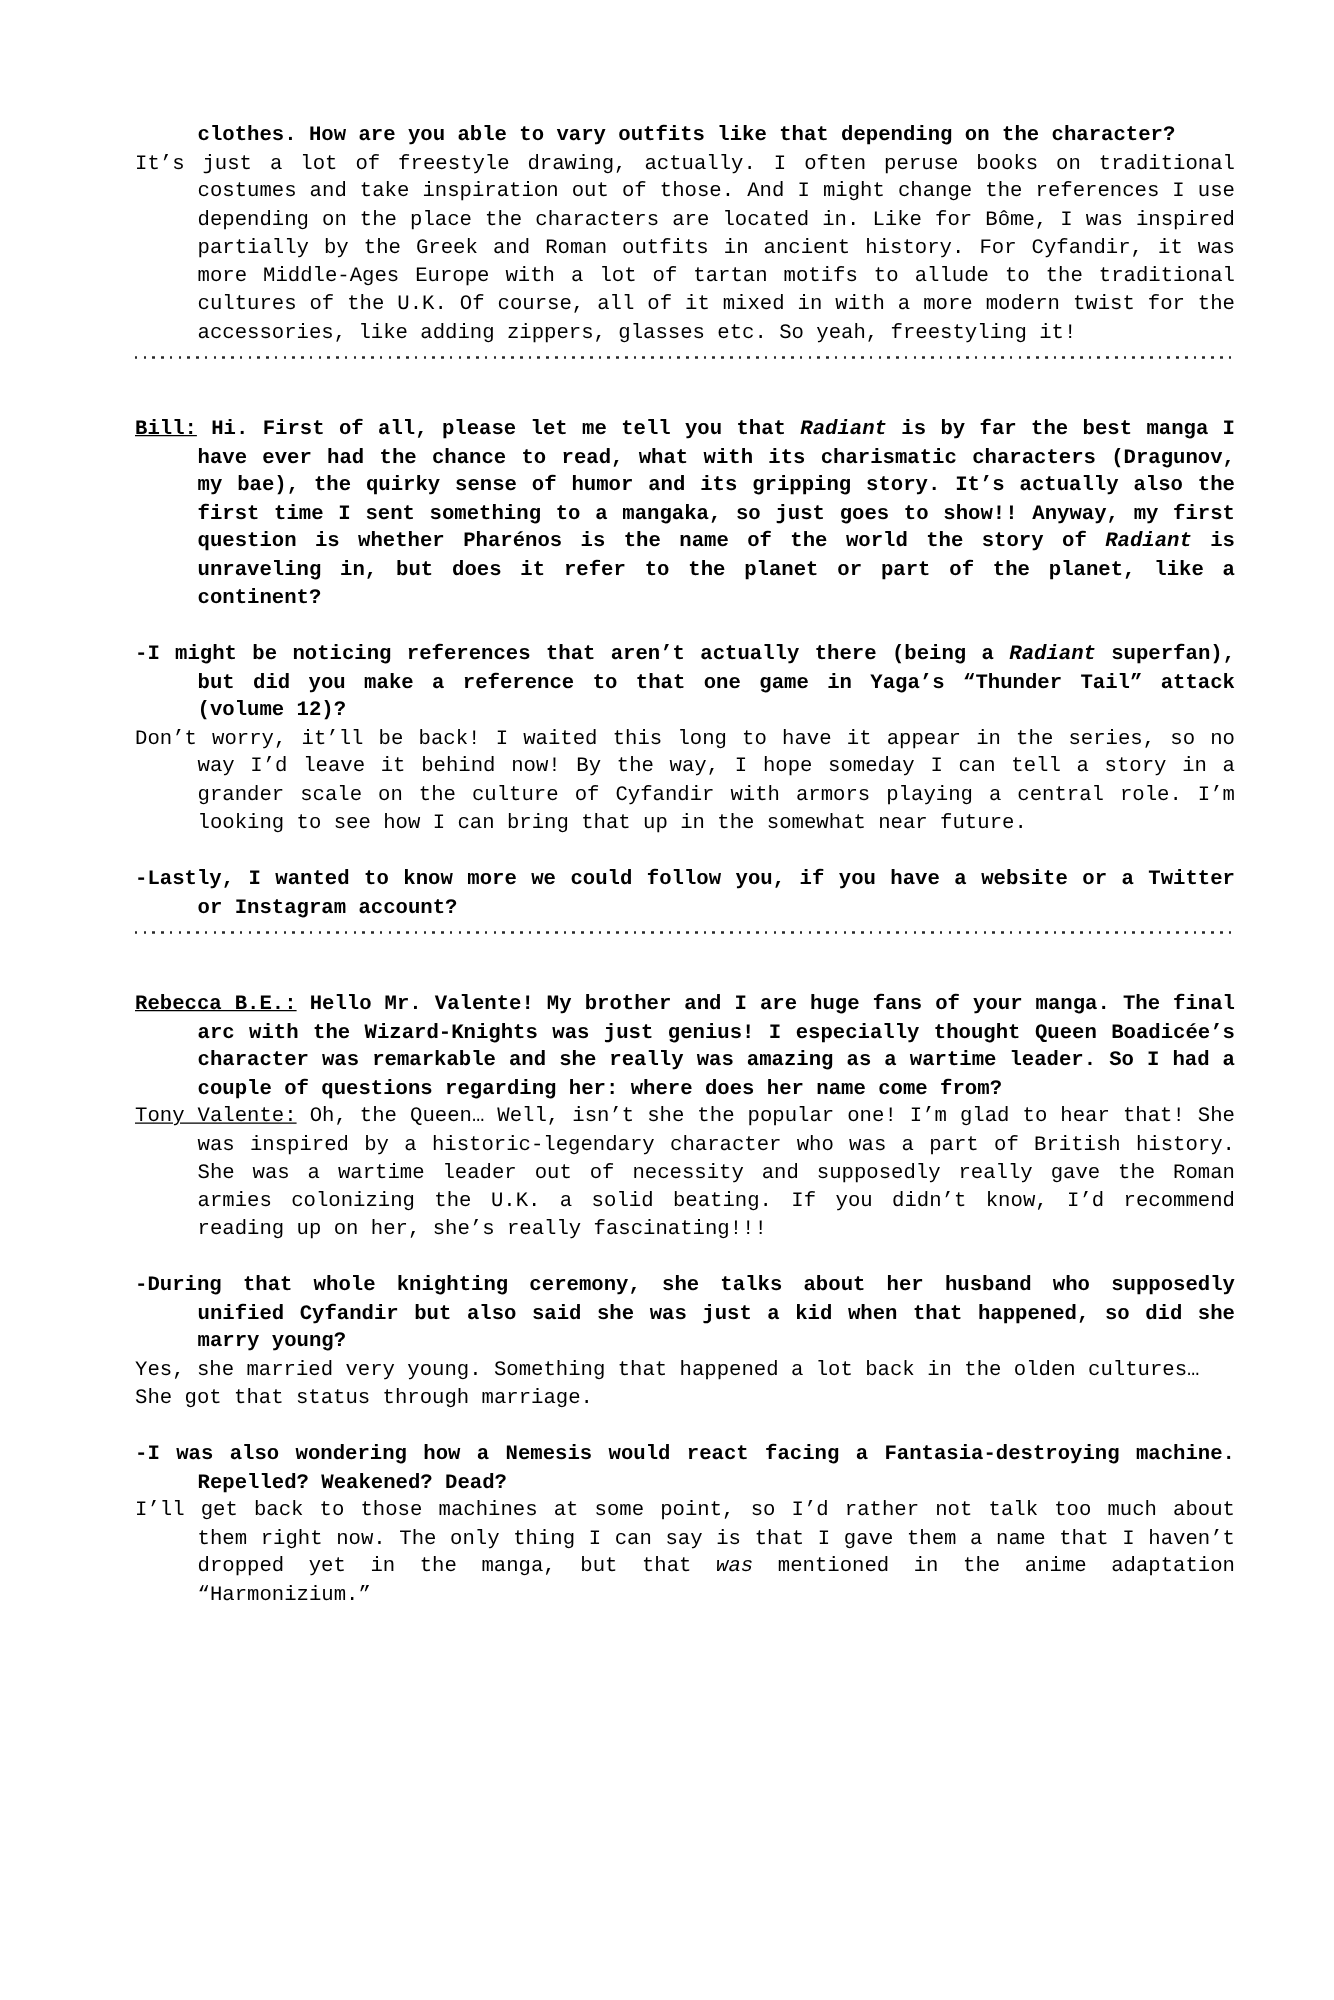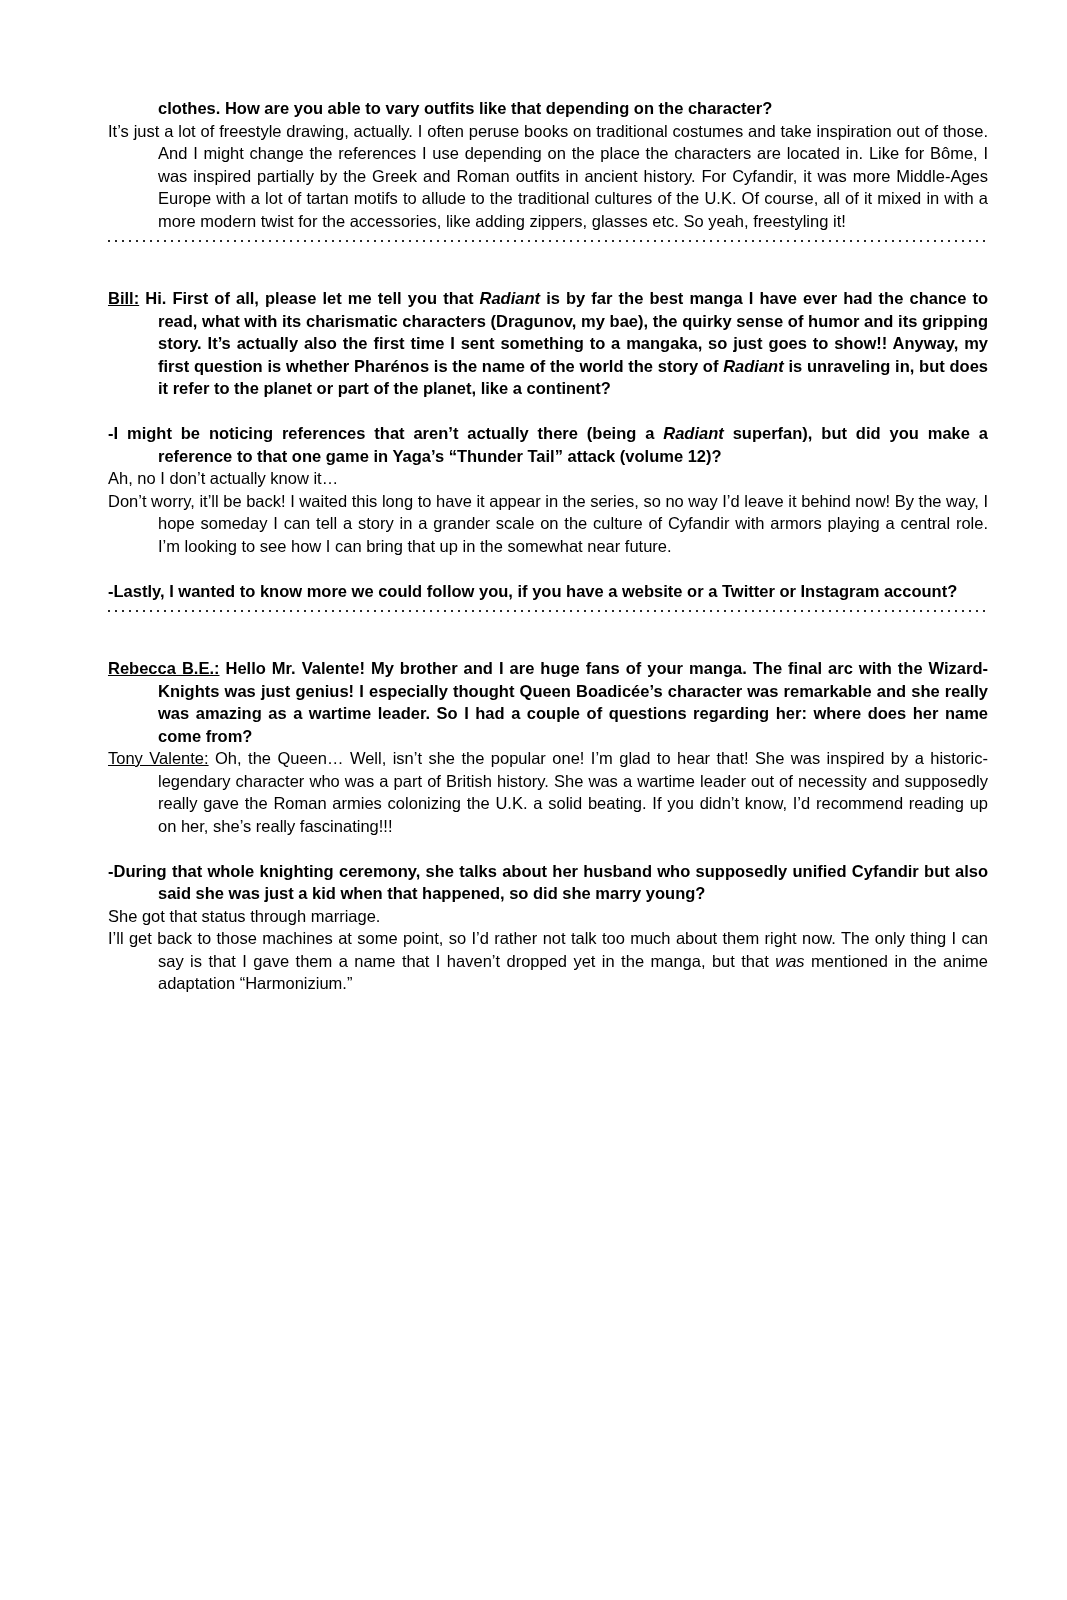--- a/index.html
+++ b/index.html
@@ -23,20 +23,21 @@
     font-size: 16.5px;
     line-height: 22.5px;
     color: #000000;
     text-align: justify;
   }
   p.para {
     margin: 0;
     padding-left: 50px;
     text-indent: -50px;
     text-align: justify;
+    font-family: Liberation Mono, monospace;
   }
   p.para.cont {
     text-indent: 0;
   }
   .gap-before {
     margin-top: 22.5px !important;
   }
   .dotted-divider {
     height: 2px;
     margin: 8px 0 45px 0;
@@ -54,31 +55,32 @@
   <div class="content">
 
     <p class="para cont"><span class="b">clothes. How are you able to vary outfits like that depending on the character?</span></p>
     <p class="para"><span>It’s just a lot of freestyle drawing, actually. I often peruse books on traditional costumes and take inspiration out of those. And I might change the references I use depending on the place the characters are located in. Like for Bôme, I was inspired partially by the Greek and Roman outfits in ancient history. For Cyfandir, it was more Middle-Ages Europe with a lot of tartan motifs to allude to the traditional cultures of the U.K. Of course, all of it mixed in with a more modern twist for the accessories, like adding zippers, glasses etc. So yeah, freestyling it!</span></p>
 
     <div class="dotted-divider"></div>
 
     <p class="para"><span class="b u">Bill:</span><span class="b"> Hi. First of all, please let me tell you that </span><span class="b i">Radiant</span><span class="b"> is by far the best manga I have ever had the chance to read, what with its charismatic characters (Dragunov, my bae), the quirky sense of humor and its gripping story. It’s actually also the first time I sent something to a mangaka, so just goes to show!! Anyway, my first question is whether Pharénos is the name of the world the story of </span><span class="b i">Radiant</span><span class="b"> is unraveling in, but does it refer to the planet or part of the planet, like a continent?</span></p>
 
     <p class="para gap-before"><span class="b">-I might be noticing references that aren’t actually there (being a </span><span class="b i">Radiant</span><span class="b"> superfan), but did you make a reference to that one game in Yaga’s “Thunder Tail” attack (volume 12)?</span></p>
-    <p class="para"><span>Ah, no I don’t actually know it…</span></p>
 
     <p class="para"><span>Don’t worry, it’ll be back! I waited this long to have it appear in the series, so no way I’d leave it behind now! By the way, I hope someday I can tell a story in a grander scale on the culture of Cyfandir with armors playing a central role. I’m looking to see how I can bring that up in the somewhat near future.</span></p>
 
     <p class="para gap-before"><span class="b">-Lastly, I wanted to know more we could follow you, if you have a website or a Twitter or Instagram account?</span></p>
 
     <div class="dotted-divider"></div>
 
     <p class="para"><span class="b u">Rebecca B.E.:</span><span class="b"> Hello Mr. Valente! My brother and I are huge fans of your manga. The final arc with the Wizard-Knights was just genius! I especially thought Queen Boadicée’s character was remarkable and she really was amazing as a wartime leader. So I had a couple of questions regarding her: where does her name come from?</span></p>
     <p class="para"><span class="u">Tony Valente:</span><span> Oh, the Queen… Well, isn’t she the popular one! I’m glad to hear that! She was inspired by a historic-legendary character who was a part of British history. She was a wartime leader out of necessity and supposedly really gave the Roman armies colonizing the U.K. a solid beating. If you didn’t know, I’d recommend reading up on her, she’s really fascinating!!!</span></p>
 
     <p class="para gap-before"><span class="b">-During that whole knighting ceremony, she talks about her husband who supposedly unified Cyfandir but also said she was just a kid when that happened, so did she marry young?</span></p>
+    <p class="para"><span>Yes, she married very young. Something that happened a lot back in the olden cultures…</span></p>
 
     <p class="para"><span>She got that status through marriage.</span></p>
 
+    <p class="para gap-before"><span class="b">-I was also wondering how a Nemesis would react facing a Fantasia-destroying machine. Repelled? Weakened? Dead?</span></p>
     <p class="para"><span>I’ll get back to those machines at some point, so I’d rather not talk too much about them right now. The only thing I can say is that I gave them a name that I haven’t dropped yet in the manga, but that </span><span class="i">was</span><span> mentioned in the anime adaptation “Harmonizium.”</span></p>
 
   </div>
 </div>
 
 </body></html>

